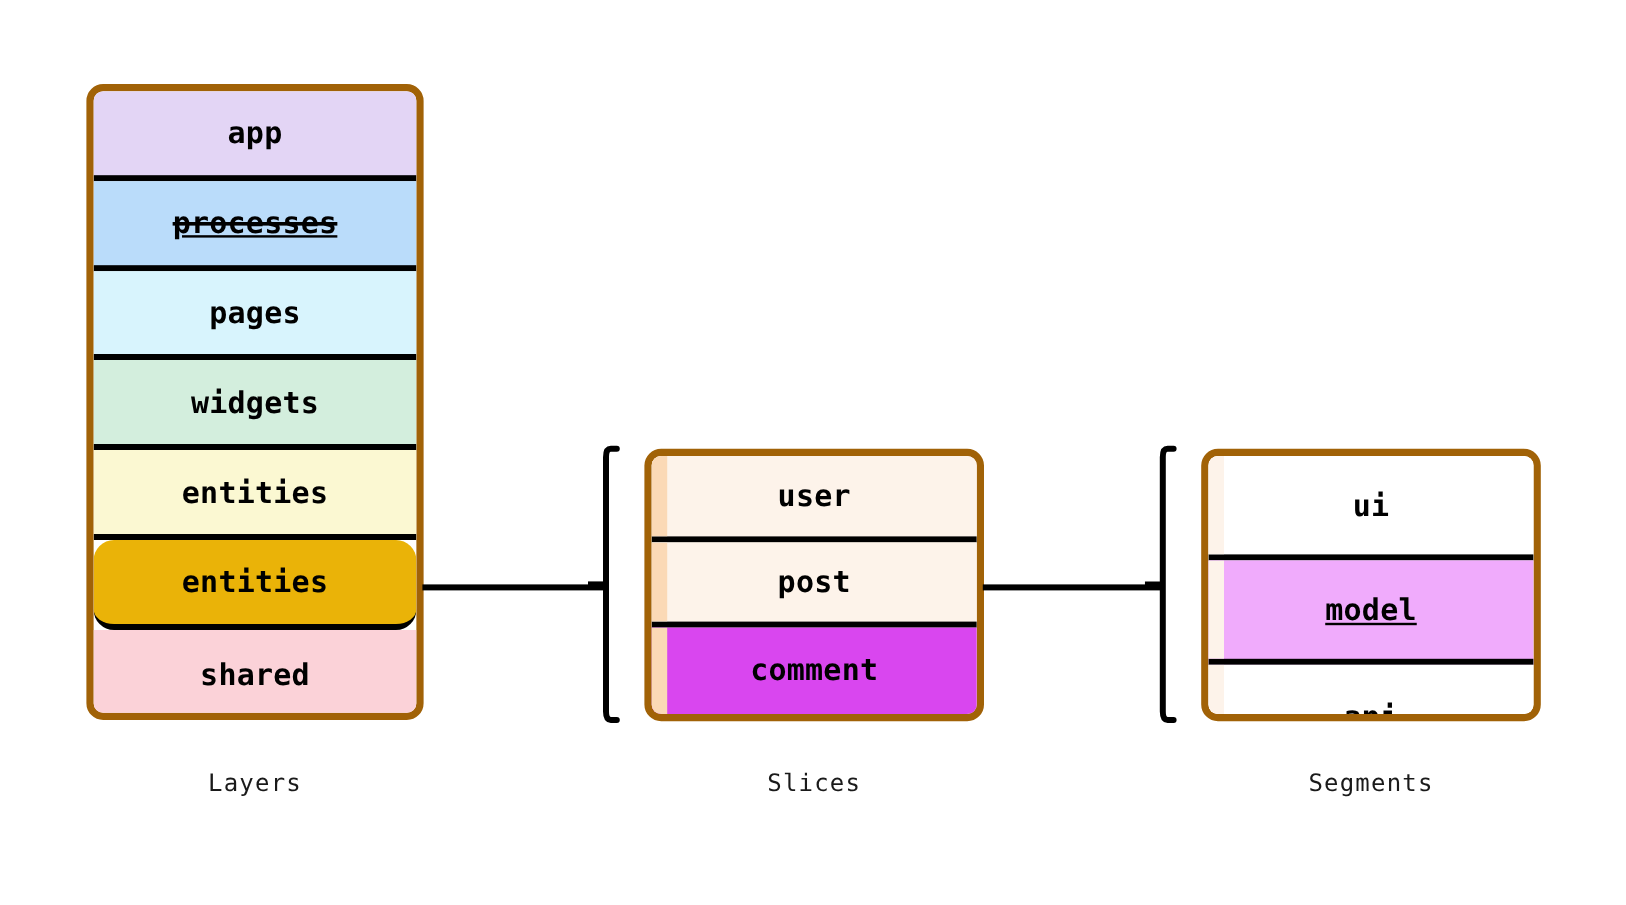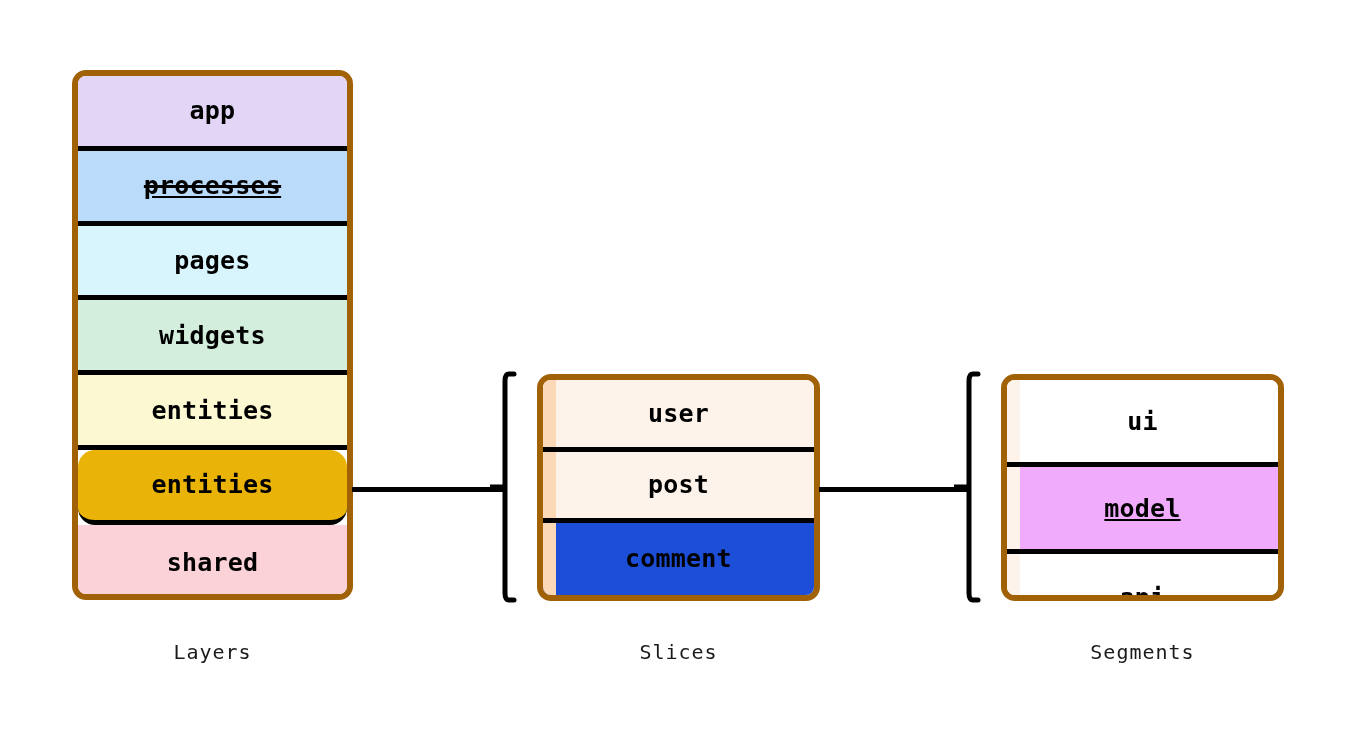--- a/index.html
+++ b/index.html
@@ -179,21 +179,21 @@
     <div class="row" style="background:#fdf3ea;">
       <span class="stripe" style="background:#fbd9b6;"></span>
       <span class="row-label">user</span>
     </div>
 
     <div class="row" style="background:#fdf3ea;">
       <span class="stripe" style="background:#fbd9b6;"></span>
       <span class="row-label">post</span>
     </div>
 
-    <div class="row" style="background:#1d4ed8;">
+    <div class="row" style="background:#d946ef;">
       <span class="stripe" style="background:#fbd9b6;"></span>
       <span class="row-label">comment</span>
     </div>
 
   </div>
 
   <div class="connector" id="connector-slices-segments"></div>
 
   <div class="bracket" id="bracket-segments">
     <svg width="30" height="236" viewBox="0 0 30 236" xmlns="http://www.w3.org/2000/svg">

